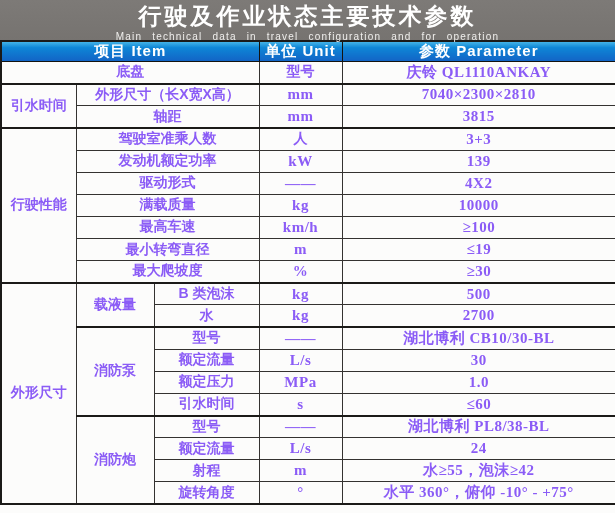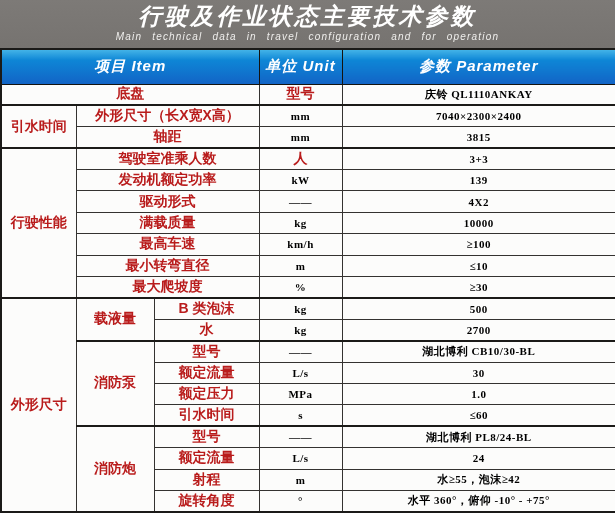--- a/index.html
+++ b/index.html
@@ -5,25 +5,24 @@
   * { margin: 0; padding: 0; box-sizing: border-box; }
   html, body { background: #ffffff; }
   .page {
     position: relative;
     width: 615px; height: 513px;
     overflow: hidden;
     background: #fcfcfb;
     font-family: "Liberation Sans", sans-serif;
   }
   .banner {
-    height: 48px;
+    height: 40px;
     background: linear-gradient(180deg, #7d7a77 0%, #767370 100%);
     text-align: center;
     padding-top: 2px;
-    font-style: italic;
   }
   .banner-title {
     color: #ffffff;
     font-size: 23px;
     font-weight: 700;
     letter-spacing: 3px;
     line-height: 28px;
     font-family: "Liberation Sans", sans-serif;
   }
   .banner-sub {
@@ -42,41 +41,41 @@
     border: 2px solid #1b1a18;
   }
   th, td {
     border: 1px solid #343230;
     text-align: center;
     vertical-align: middle;
     padding: 0 2px;
     overflow: hidden;
     white-space: nowrap;
   }
-  thead tr { height: 35px; font-style: italic; }
+  thead tr { height: 20px; }
   tbody tr { height: 21px; }
   th {
     background: linear-gradient(180deg, #43b3e7 0%, #0e86d6 30%, #1264c6 100%);
     color: #ffffff;
     font-size: 15px;
     font-weight: 700;
     letter-spacing: 1px;
     border-color: #14130f;
   }
   .zh { 
     font-family: "Liberation Sans", sans-serif;
     font-weight: 700;
     font-size: 14px;
-    color: #b91c1c;
+    color: #8b5cf6;
   }
   .val { 
     font-family: "Liberation Serif", serif;
     font-weight: 700;
-    font-size: 11px;
-    color: #000000;
+    font-size: 15px;
+    color: #8b5cf6;
     letter-spacing: 0.5px;
   }
   tr.sec > td { border-top: 2px solid #1b1a18; }
 </style>
 </head>
 <body>
 
 <div class="page">
 
   <div class="banner">
@@ -102,21 +101,21 @@
     <tbody>
       <tr>
         <td colspan="3" class="zh">底盘</td>
         <td class="zh">型号</td>
         <td class="val">庆铃 QL1110ANKAY</td>
       </tr>
       <tr class="sec">
         <td rowspan="2" class="zh">引水时间</td>
         <td colspan="2" class="zh">外形尺寸（长X宽X高）</td>
         <td class="val">mm</td>
-        <td class="val">7040×2300×2400</td>
+        <td class="val">7040×2300×2810</td>
       </tr>
       <tr>
         <td colspan="2" class="zh">轴距</td>
         <td class="val">mm</td>
         <td class="val">3815</td>
       </tr>
       <tr class="sec">
         <td rowspan="7" class="zh">行驶性能</td>
         <td colspan="2" class="zh">驾驶室准乘人数</td>
         <td class="zh">人</td>
@@ -138,21 +137,21 @@
         <td class="val">10000</td>
       </tr>
       <tr>
         <td colspan="2" class="zh">最高车速</td>
         <td class="val">km/h</td>
         <td class="val">≥100</td>
       </tr>
       <tr>
         <td colspan="2" class="zh">最小转弯直径</td>
         <td class="val">m</td>
-        <td class="val">≤10</td>
+        <td class="val">≤19</td>
       </tr>
       <tr>
         <td colspan="2" class="zh">最大爬坡度</td>
         <td class="val">%</td>
         <td class="val">≥30</td>
       </tr>
       <tr class="sec">
         <td rowspan="10" class="zh">外形尺寸</td>
         <td rowspan="2" class="zh">载液量</td>
         <td class="zh">B 类泡沫</td>
@@ -182,21 +181,21 @@
       </tr>
       <tr>
         <td class="zh">引水时间</td>
         <td class="val">s</td>
         <td class="val">≤60</td>
       </tr>
       <tr class="sec">
         <td rowspan="4" class="zh">消防炮</td>
         <td class="zh">型号</td>
         <td class="val">——</td>
-        <td class="val">湖北博利 PL8/24-BL</td>
+        <td class="val">湖北博利 PL8/38-BL</td>
       </tr>
       <tr>
         <td class="zh">额定流量</td>
         <td class="val">L/s</td>
         <td class="val">24</td>
       </tr>
       <tr>
         <td class="zh">射程</td>
         <td class="val">m</td>
         <td class="val">水≥55，泡沫≥42</td>

